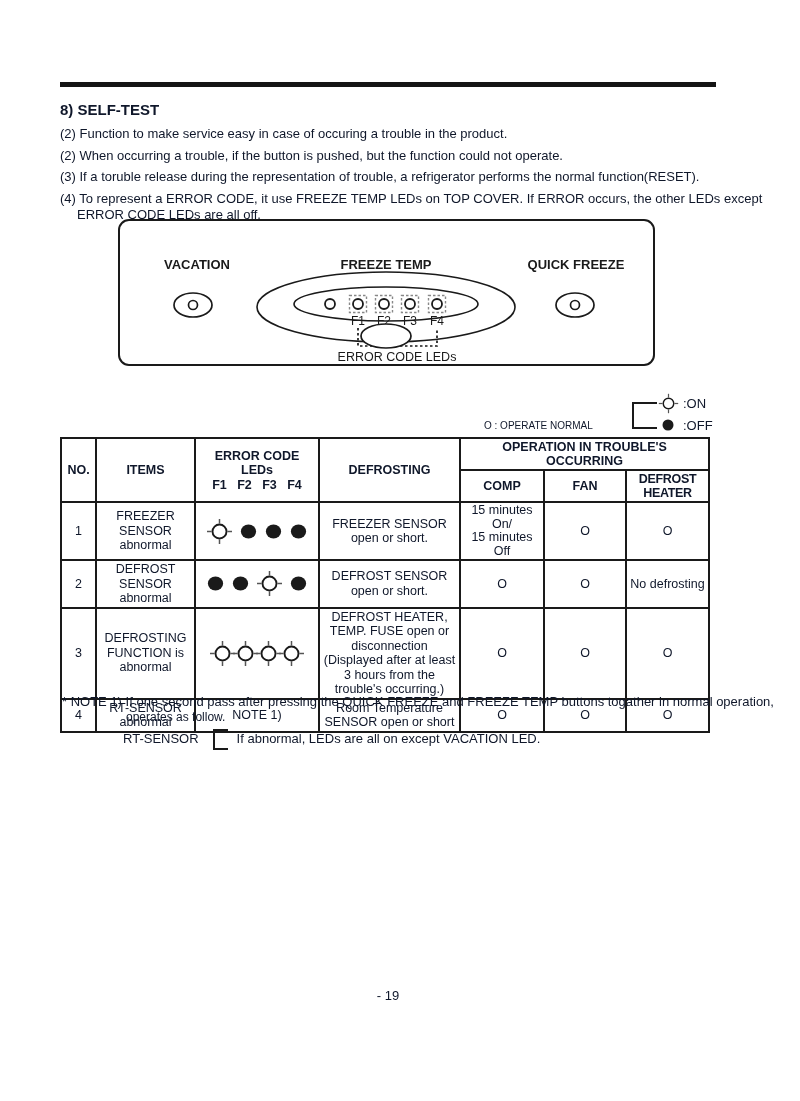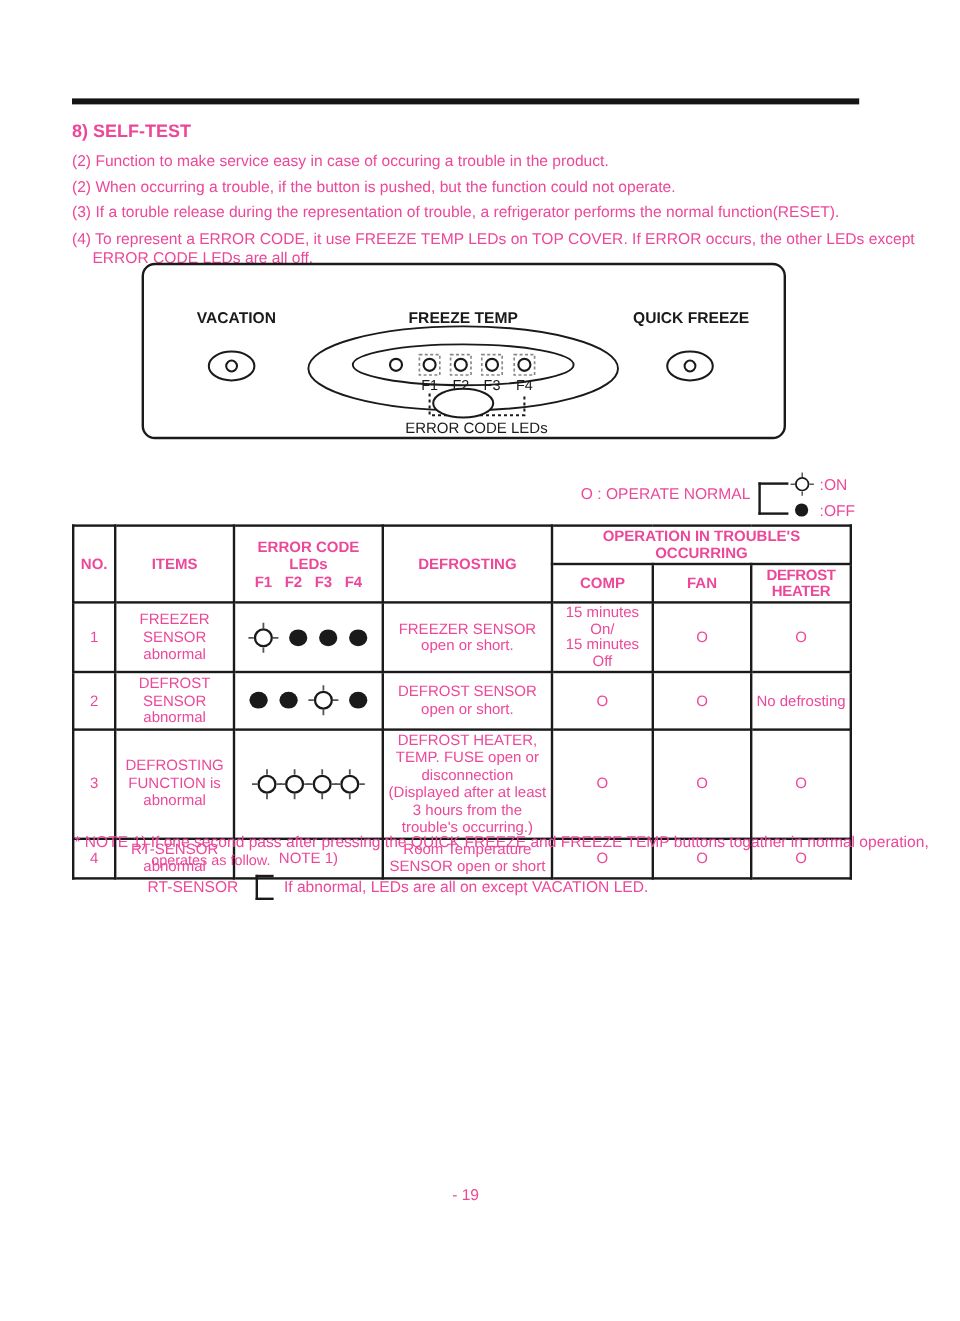--- a/index.html
+++ b/index.html
@@ -1,18 +1,18 @@
 <!DOCTYPE html>
 <html><head>
 <meta charset="utf-8">
 <style>
   html,body { margin:0; padding:0; background:#e8e8e8; }
   .page {
     position:relative; width:800px; height:1101px; margin:0 auto;
-    background:#ffffff; color:#ec4899;
+    background:#ffffff; color:#0f172a;
     font-family:"Liberation Sans", sans-serif;
     overflow:hidden;
   }
   .top-rule { position:absolute; left:60px; top:82px; width:656px; height:5px; background:#141414; }
 
   .heading { position:absolute; left:60px; top:101px; font-size:15px; font-weight:bold; }
 
   .intro { position:absolute; left:60px; top:126px; width:705px; }
   .intro p { margin:0 0 5px 0; font-size:13px; line-height:16.5px; padding-left:17px; text-indent:-17px; }
 
@@ -21,21 +21,21 @@
     position:absolute; left:118px; top:219px; width:533px; height:143px;
     border:2px solid #1a1a1a; border-radius:11px;
   }
   .panel svg { display:block; }
   .panel text { font-family:"Liberation Sans", sans-serif; fill:#1a1a1a; }
   .panel .btn-label { font-size:13px; font-weight:bold; }
   .panel .f-label { font-size:12px; }
   .panel .ecl-label { font-size:12.5px; }
 
   
-  .legend-normal { position:absolute; left:484px; top:404px; font-size:13px; }
+  .legend-normal { position:absolute; left:484px; top:420px; font-size:10px; }
   .legend-bracket {
     position:absolute; left:632px; top:402px; width:23px; height:23px;
     border-left:2px solid #1a1a1a; border-top:2px solid #1a1a1a; border-bottom:2px solid #1a1a1a;
   }
   .legend-row { position:absolute; display:flex; align-items:center; gap:4px; font-size:13px; }
   .legend-on  { left:658px; top:393px; }
   .legend-off { left:658px; top:417px; }
 
   
   table.err {

